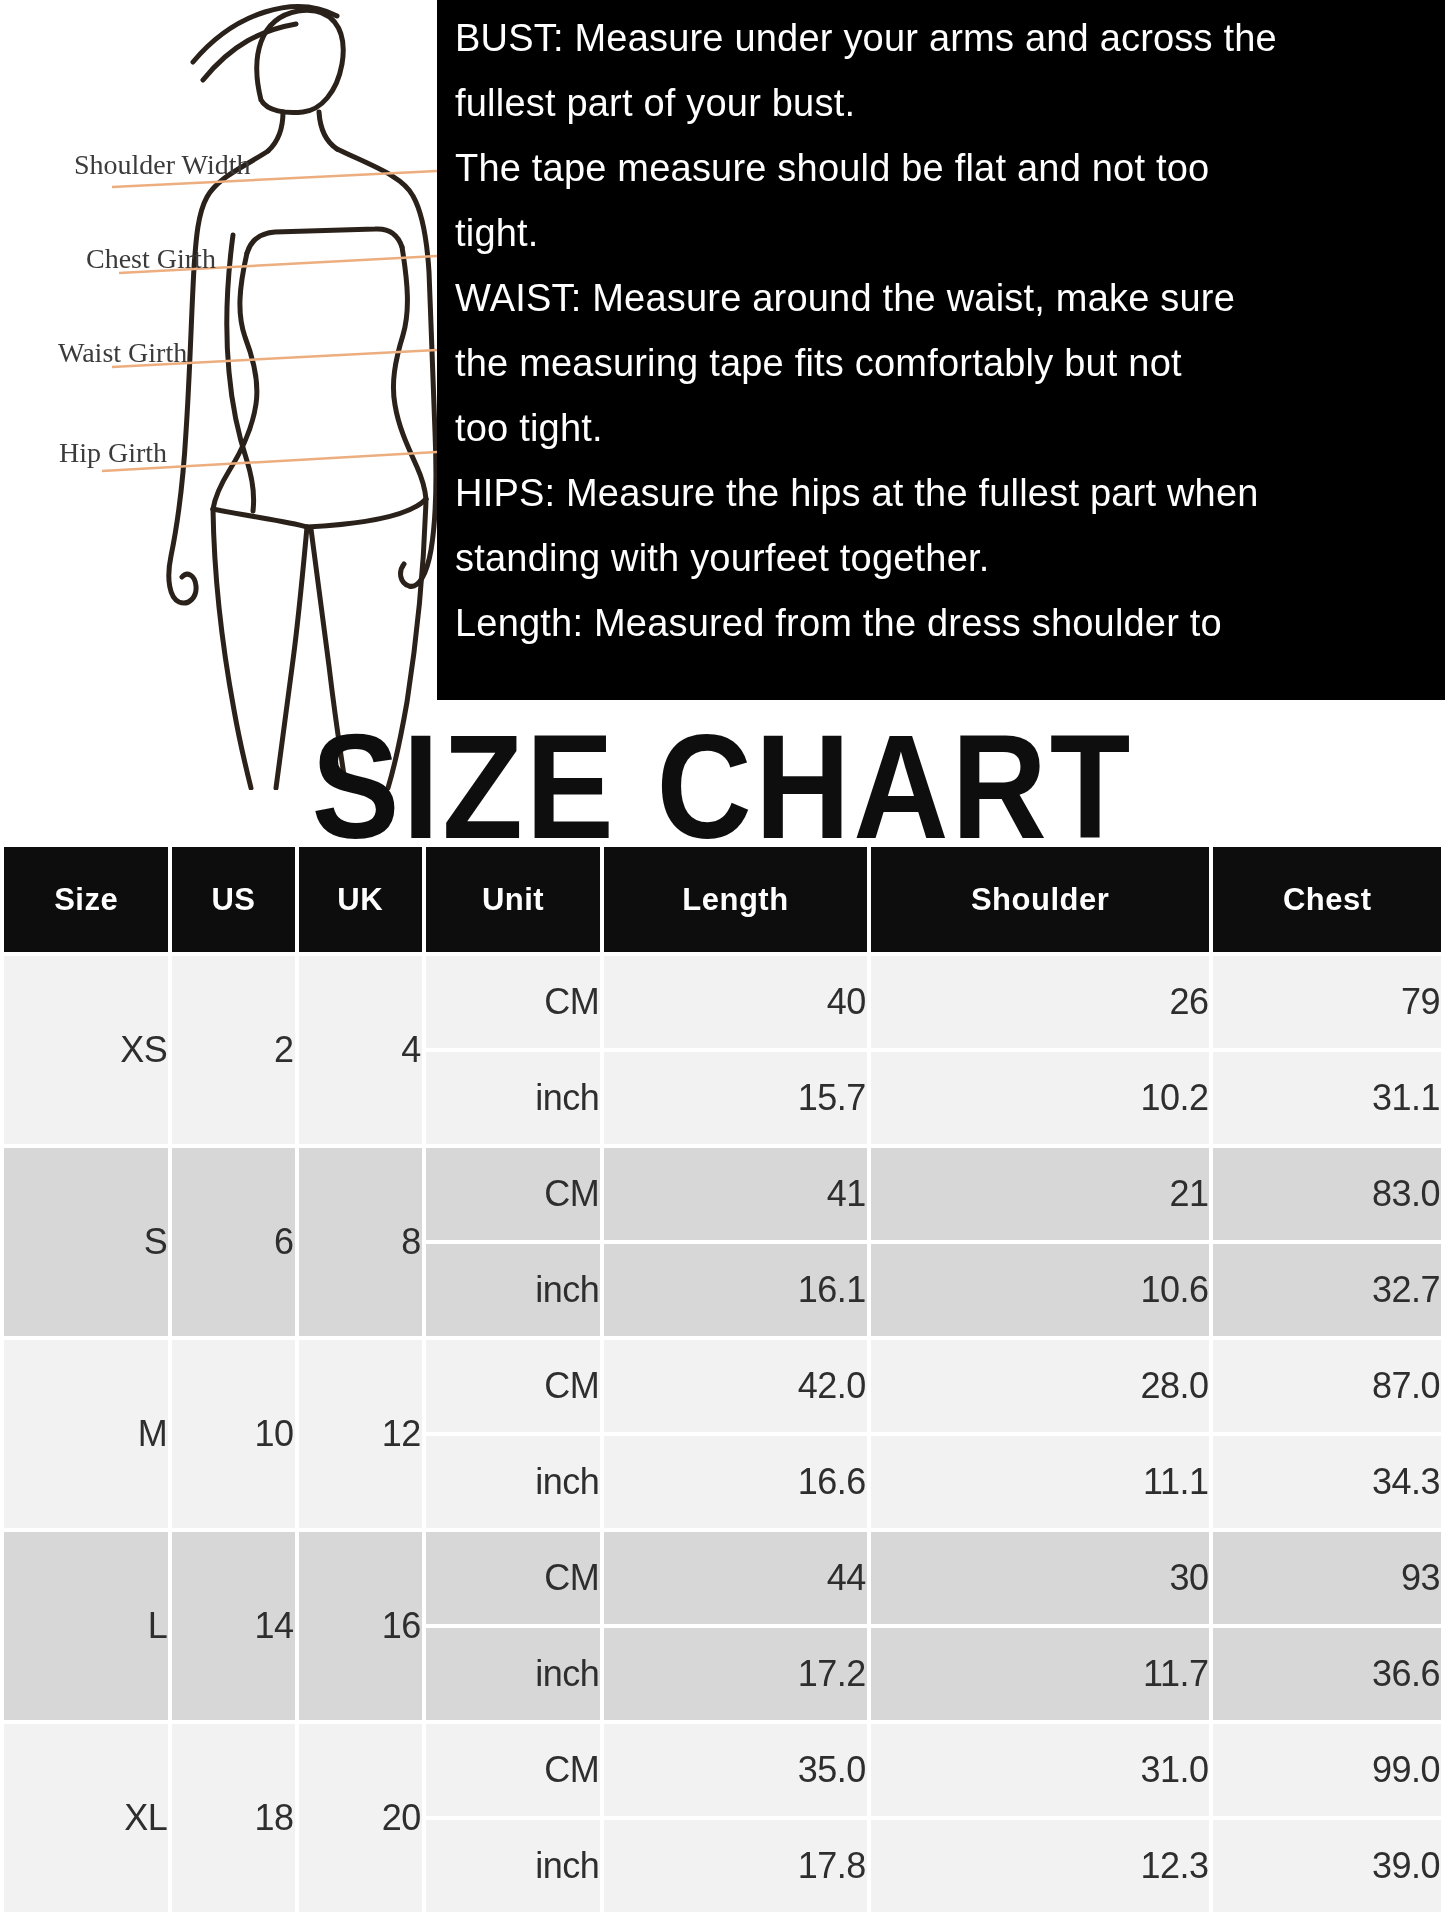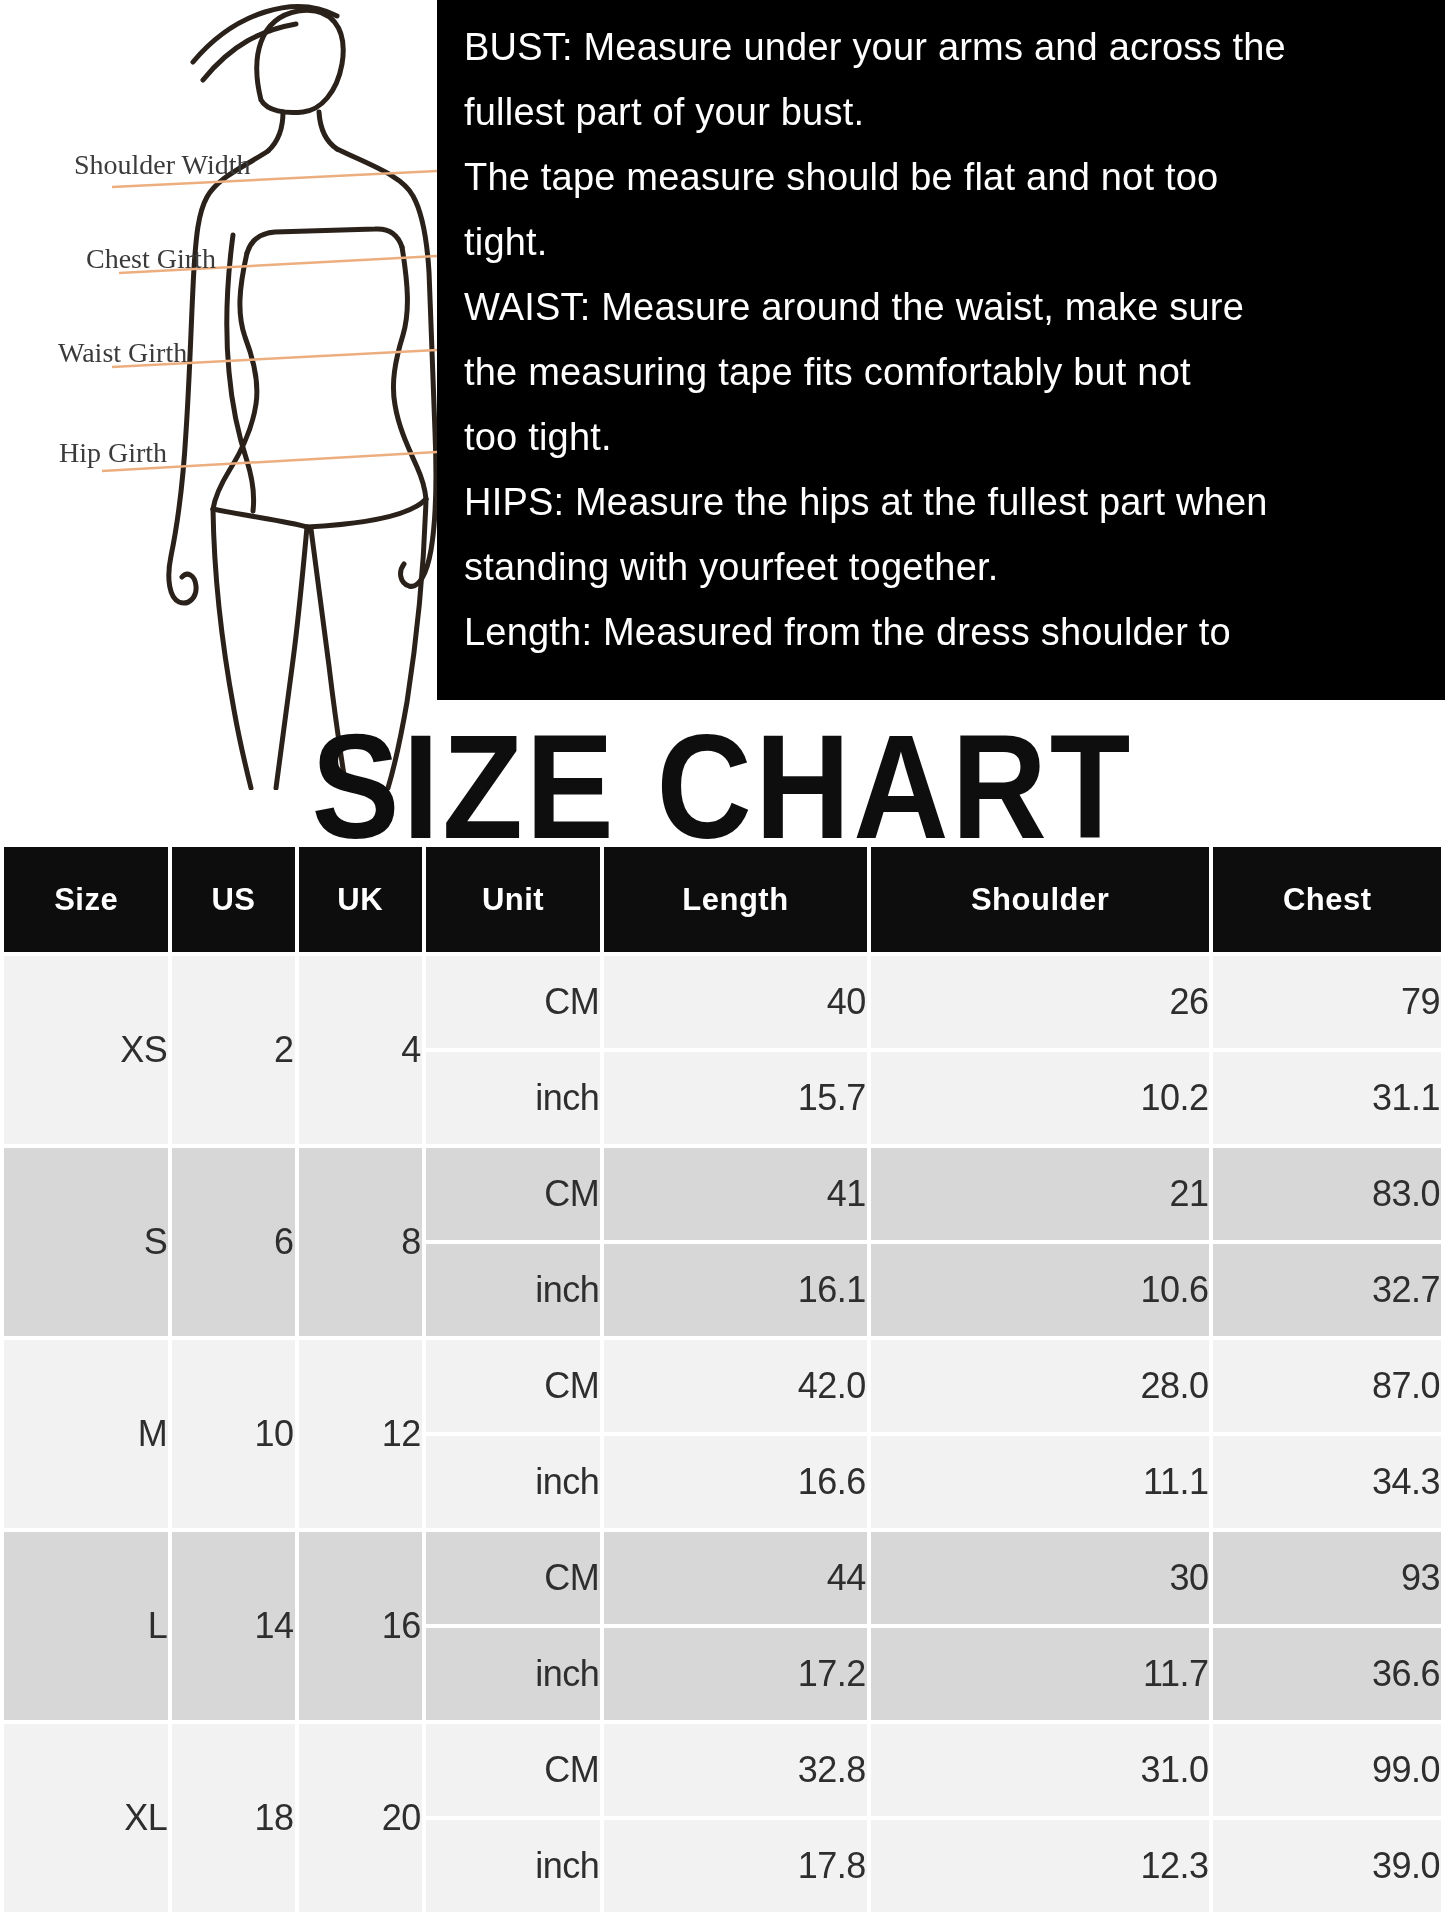--- a/index.html
+++ b/index.html
@@ -36,21 +36,21 @@
   .lbl-hip      { left: 59px;  top: 437px; }
 
   
   .instructions {
     position: absolute;
     left: 437px; top: 0;
     width: 1008px; height: 700px;
     background: var(--instructions-bg, #000);
     color: var(--instructions-text, #fff);
     overflow: hidden;
-    padding: 13px;
+    padding: 4px;
     box-sizing: border-box;
   }
   .instructions .line {
     margin-left: 14px;
     margin-right: 6px;
     font-size: 38px;
     line-height: 65px;
     letter-spacing: 0.2px;
     white-space: nowrap;
   }
@@ -246,21 +246,21 @@
             <td class="shade-dark">inch</td>
             <td class="shade-dark">17.2</td>
             <td class="shade-dark">11.7</td>
             <td class="shade-dark">36.6</td>
           </tr>
           <tr>
             <td class="shade-light" rowspan="2">XL</td>
             <td class="shade-light" rowspan="2">18</td>
             <td class="shade-light" rowspan="2">20</td>
             <td class="shade-light">CM</td>
-            <td class="shade-light">32.8</td>
+            <td class="shade-light">35.0</td>
             <td class="shade-light">31.0</td>
             <td class="shade-light">99.0</td>
           </tr>
           <tr>
             <td class="shade-light">inch</td>
             <td class="shade-light">17.8</td>
             <td class="shade-light">12.3</td>
             <td class="shade-light">39.0</td>
           </tr>
         </tbody>

